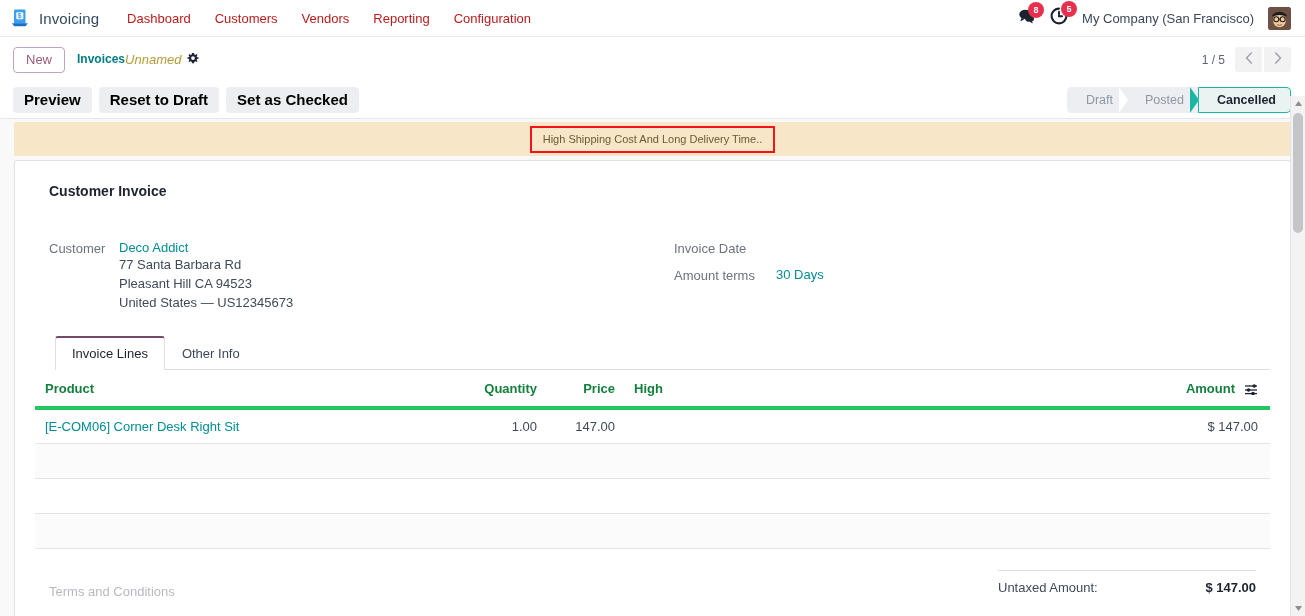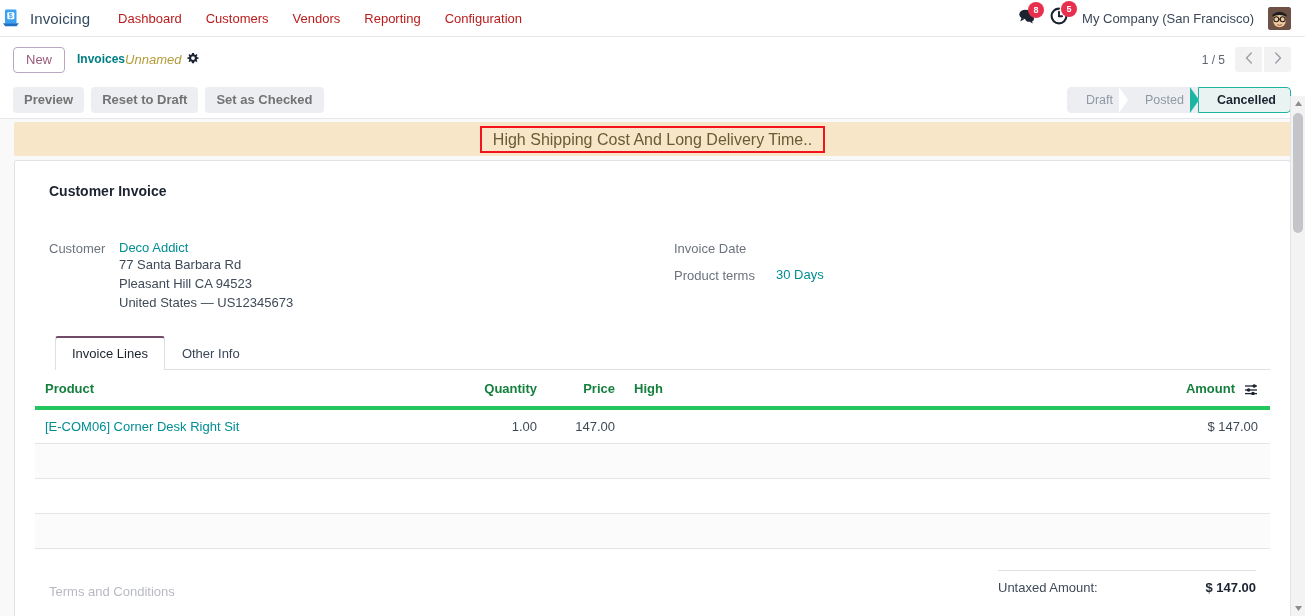--- a/index.html
+++ b/index.html
@@ -12,21 +12,21 @@
     -webkit-font-smoothing: antialiased;
   }
 
   
   .navbar {
     height: 37px;
     background: #ffffff;
     border-bottom: 1px solid #e7e9ed;
     display: flex;
     align-items: center;
-    padding: 0 10px 0 1px;
+    padding: 0 10px 0 10px;
     position: relative;
   }
   .brand {
     display: flex; align-items: center; gap: 9px;
     margin-right: 16px;
   }
   .brand-logo {
     width: 20px; height: 20px;
     position: relative;
     display: block;
@@ -127,22 +127,22 @@
     height: 37px;
     background: #fff;
     display: flex; align-items: center;
     padding: 0 14px 0 13px;
     border-bottom: 1px solid #e5e7ea;
   }
   .btn-sec {
     background: #eceef1;
     border: none;
     border-radius: 4px;
-    color: #737373;
-    font-size: 13px;
+    color: #000000;
+    font-size: 15px;
     font-weight: bold;
     padding: 6px 11px;
     margin-right: 7px;
     cursor: pointer;
     line-height: 14px;
   }
 
   .statusbar {
     margin-left: auto;
     display: flex; align-items: stretch;
@@ -193,21 +193,21 @@
   .banner {
     background: #f7e7c8;
     height: 34px;
     display: flex; align-items: center; justify-content: center;
     margin: 3px 14px 0 14px;
     border-radius: 2px;
   }
   .banner-box {
     border: 2px solid #f4121b;
     color: #6b5a33;
-    font-size: 16px;
+    font-size: 11px;
     padding: 4px 11px;
     background: transparent;
     line-height: 15px;
   }
 
   
   .sheet-wrap {
     padding: 4px 14px 0 14px;
     height: calc(616px - 37px - 45px - 37px - 37px);
     overflow: hidden;
@@ -490,21 +490,21 @@
           </div>
         </div>
       </div>
 
       <div class="col-right">
         <div class="frow">
           <div class="flabel wide">Invoice Date</div>
           <div class="fval fval-empty"></div>
         </div>
         <div class="frow">
-          <div class="flabel wide">Product terms</div>
+          <div class="flabel wide">Amount terms</div>
           <div class="fval link">30 Days</div>
         </div>
       </div>
     </div>
 
     <div class="tabs">
       <div class="tab active">Invoice Lines</div>
       <div class="tab">Other Info</div>
     </div>
 

